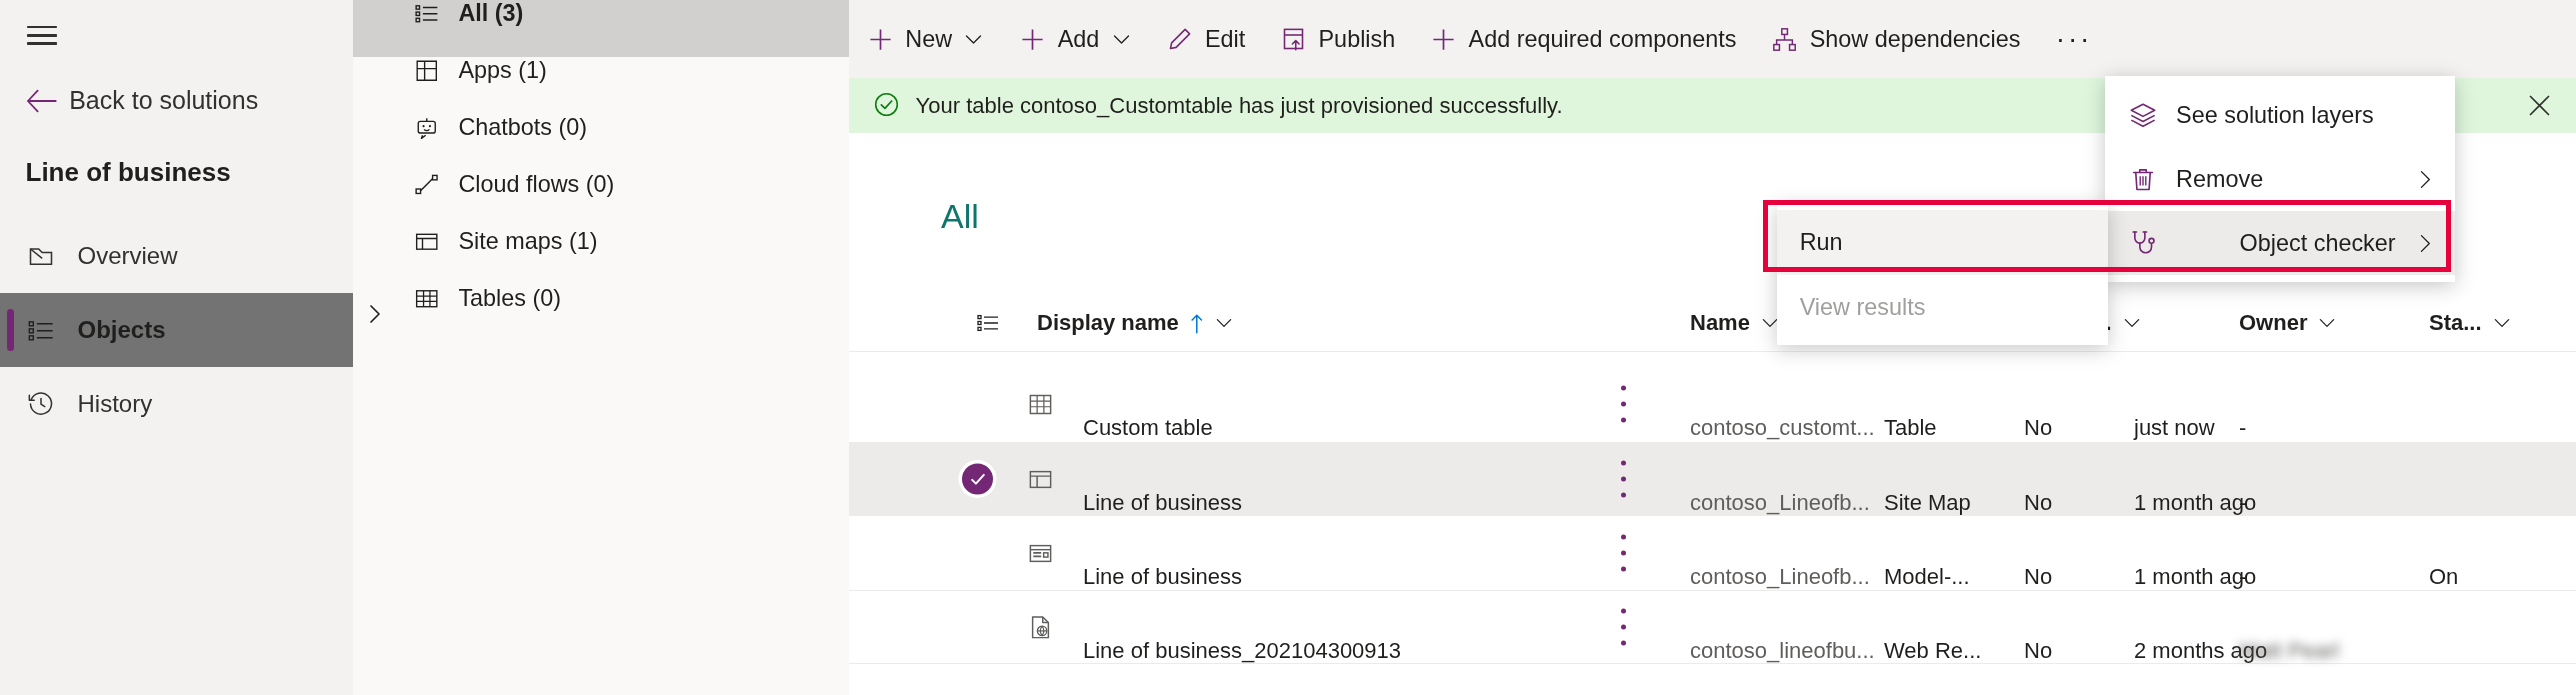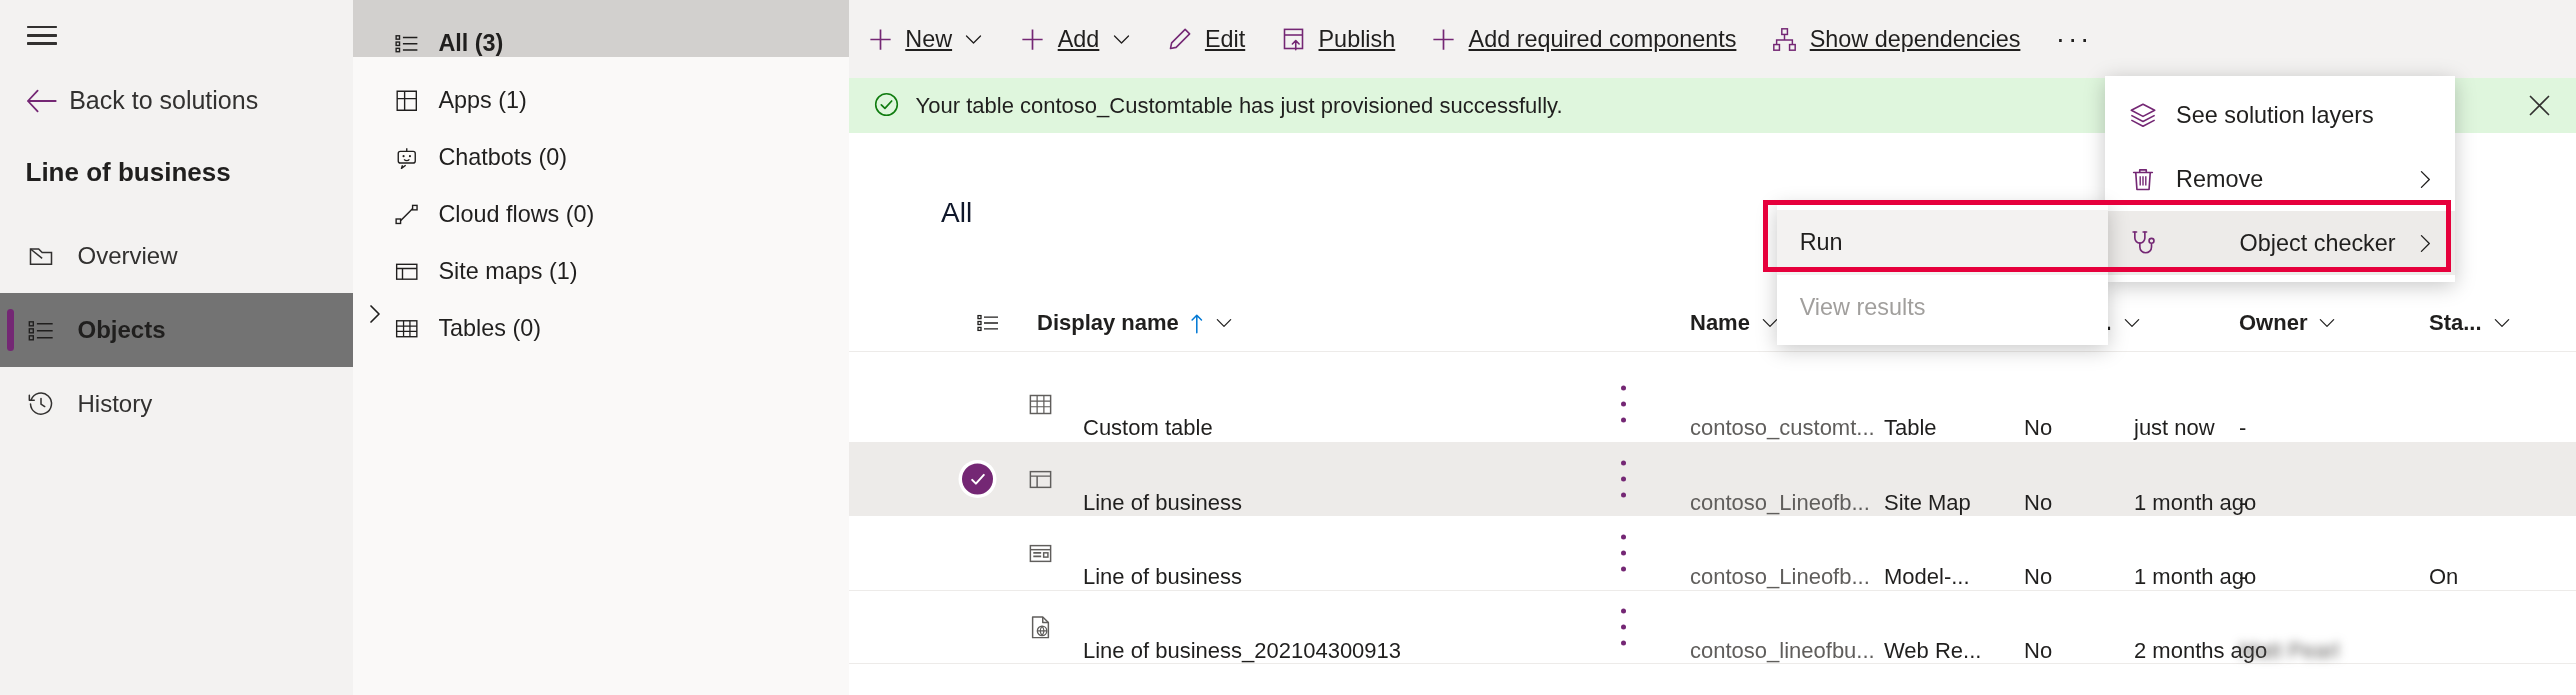--- a/index.html
+++ b/index.html
@@ -49,22 +49,22 @@
     display: flex; align-items: center; justify-content: center; }
   .nav-label { font-size: 24px; color: #323130; }
   .nav-item.selected .nav-label { font-weight: bold; color: #201f1e; }
 
   
   .tree {
     position: absolute; left: 353px; top: 0; width: 497px; height: 696px;
     background: #faf9f8;
   }
   .tree-item {
-    position: relative; display: flex; align-items: flex-end;
-    height: 57px; padding-left: 40px; gap: 18.4px; cursor: pointer;
+    position: relative; display: flex; align-items: flex-start;
+    height: 57px; padding-left: 60px; gap: 18.4px; cursor: pointer;
   }
   .tree-item.selected { background: #d2d0ce; }
   .tree-chevron {
     position: absolute; left: 8.5px; top: 50%; transform: translateY(-50%);
     width: 24px; height: 24px; color: #201f1e;
   }
   .tree-icon { width: 27px; height: 27px; flex: 0 0 27px;
     display: flex; align-items: center; justify-content: center; }
   .tree-label { font-size: 23.4px; color: #201f1e; }
   .tree-item.selected .tree-label { font-weight: bold; }
@@ -74,21 +74,21 @@
     position: absolute; left: 849px; top: 0; right: 0; height: 696px;
     background: #ffffff;
   }
   .cmdbar {
     position: absolute; left: 0; top: 0; width: 1727px; height: 78px;
     background: #f3f2f1; display: flex; align-items: center;
   }
   .cmd-btn {
     display: flex; align-items: center; gap: 11.3px;
     height: 78px; padding: 7px 17px; cursor: pointer;
-    font-size: 23.4px; color: #201f1e; white-space: nowrap; text-decoration: underline;
+    font-size: 23.4px; color: #201f1e; white-space: nowrap;
   }
   .cmd-ico { width: 28px; height: 28px; flex: 0 0 28px;
     display: flex; align-items: center; justify-content: center; color: #742774; }
   .cmd-caret { width: 21px; height: 21px; flex: 0 0 21px; color: #201f1e; }
   .cmd-ellipsis { font-size: 28px; letter-spacing: 2.8px; color: #201f1e; padding: 0 18.4px;
     height:78px; display:flex; align-items:center; cursor:pointer; }
 
   
   .notif {
     position: absolute; left: 0; top: 78px; width: 1727px; height: 55px;
@@ -96,21 +96,21 @@
   }
   .notif-text { font-size: 22px; color: #201f1e; }
   .notif-close {
     position: absolute; left: 1663px; top: 78px; width: 55px; height: 55px;
     display: flex; align-items: center; justify-content: center; cursor: pointer;
   }
 
   
   .content-title {
     position: absolute; left: 92px; top: 197px;
-    font-size: 28px; color: #0f172a;
+    font-size: 34px; color: #0f766e;
   }
   .grid-head {
     position: absolute; left: 0; top: 294px; width: 1727px; height: 58px;
     border-bottom: 1.4px solid #edebe9;
   }
   .hcell {
     position: absolute; top: 0; height: 58px; display: flex; align-items: center;
     gap: 10px; font-size: 22px; font-weight: bold; color: #201f1e; cursor: pointer;
   }
   .hcaret { width: 20px; height: 20px; color: #201f1e; }

